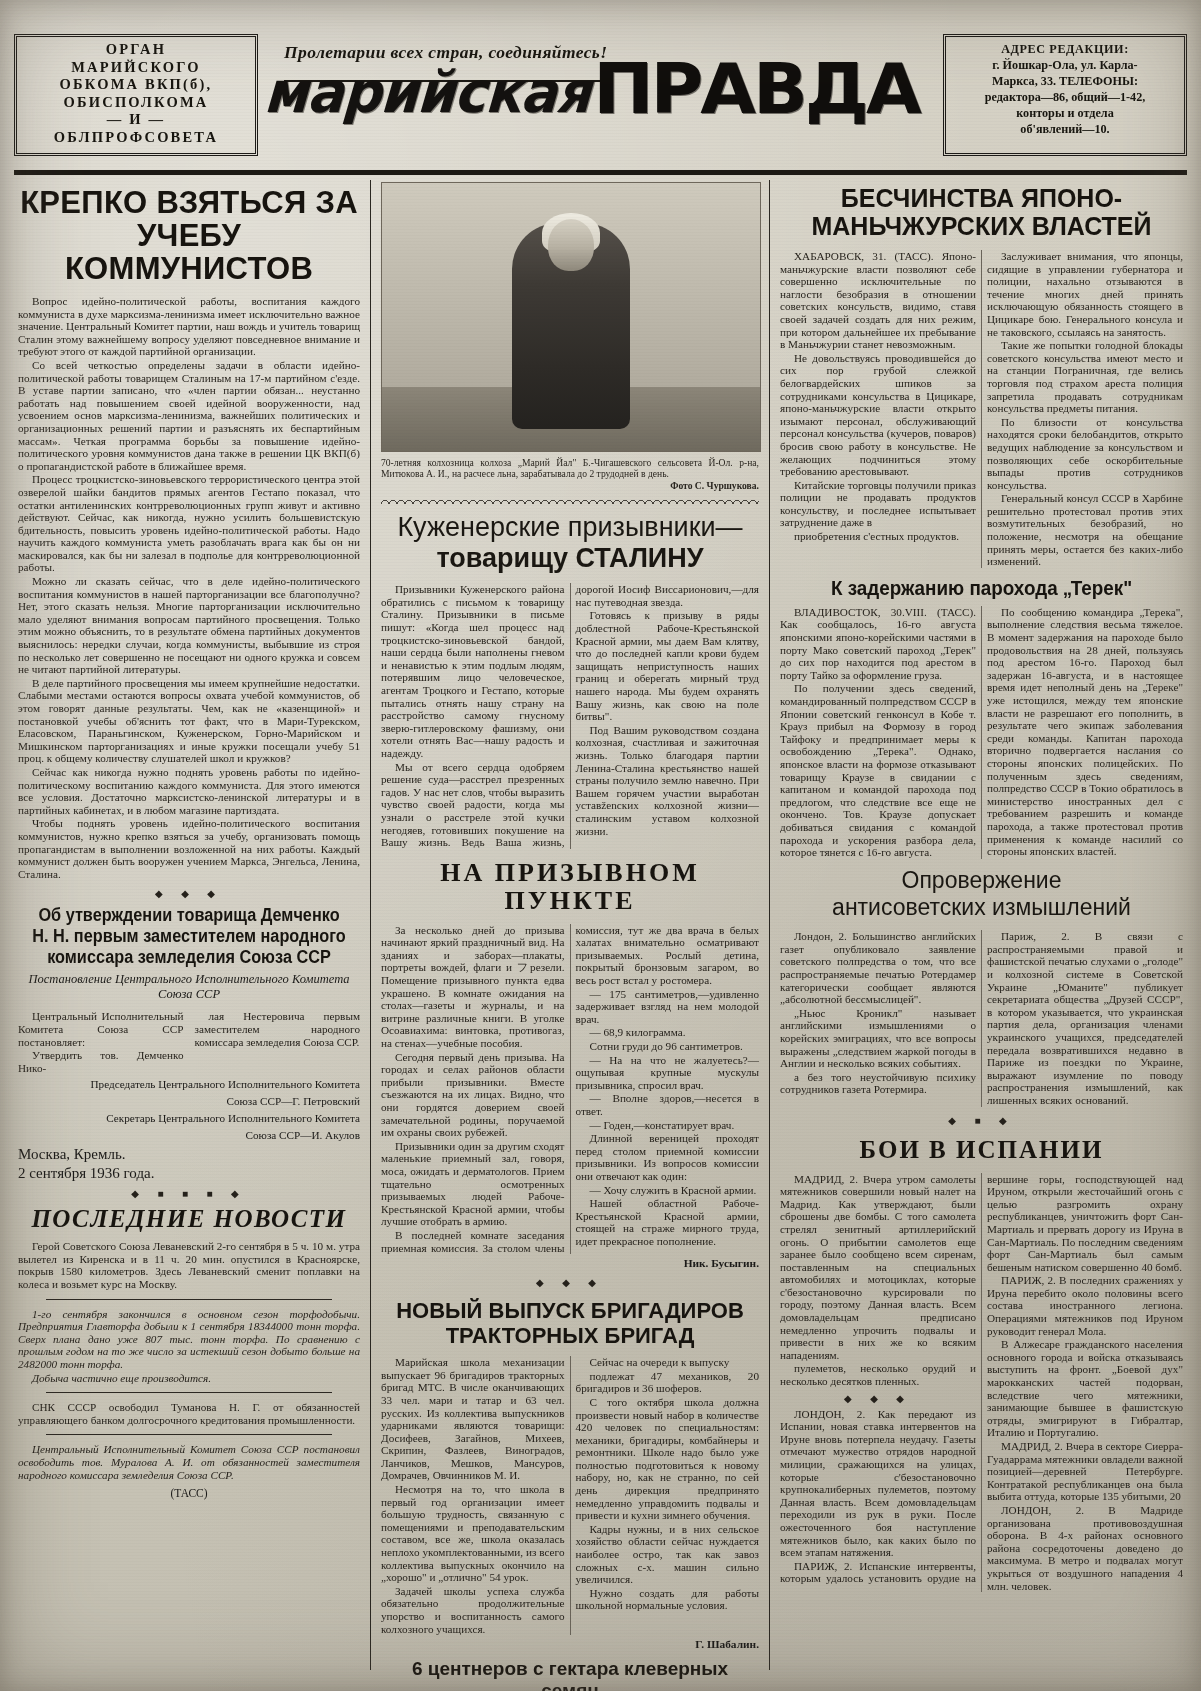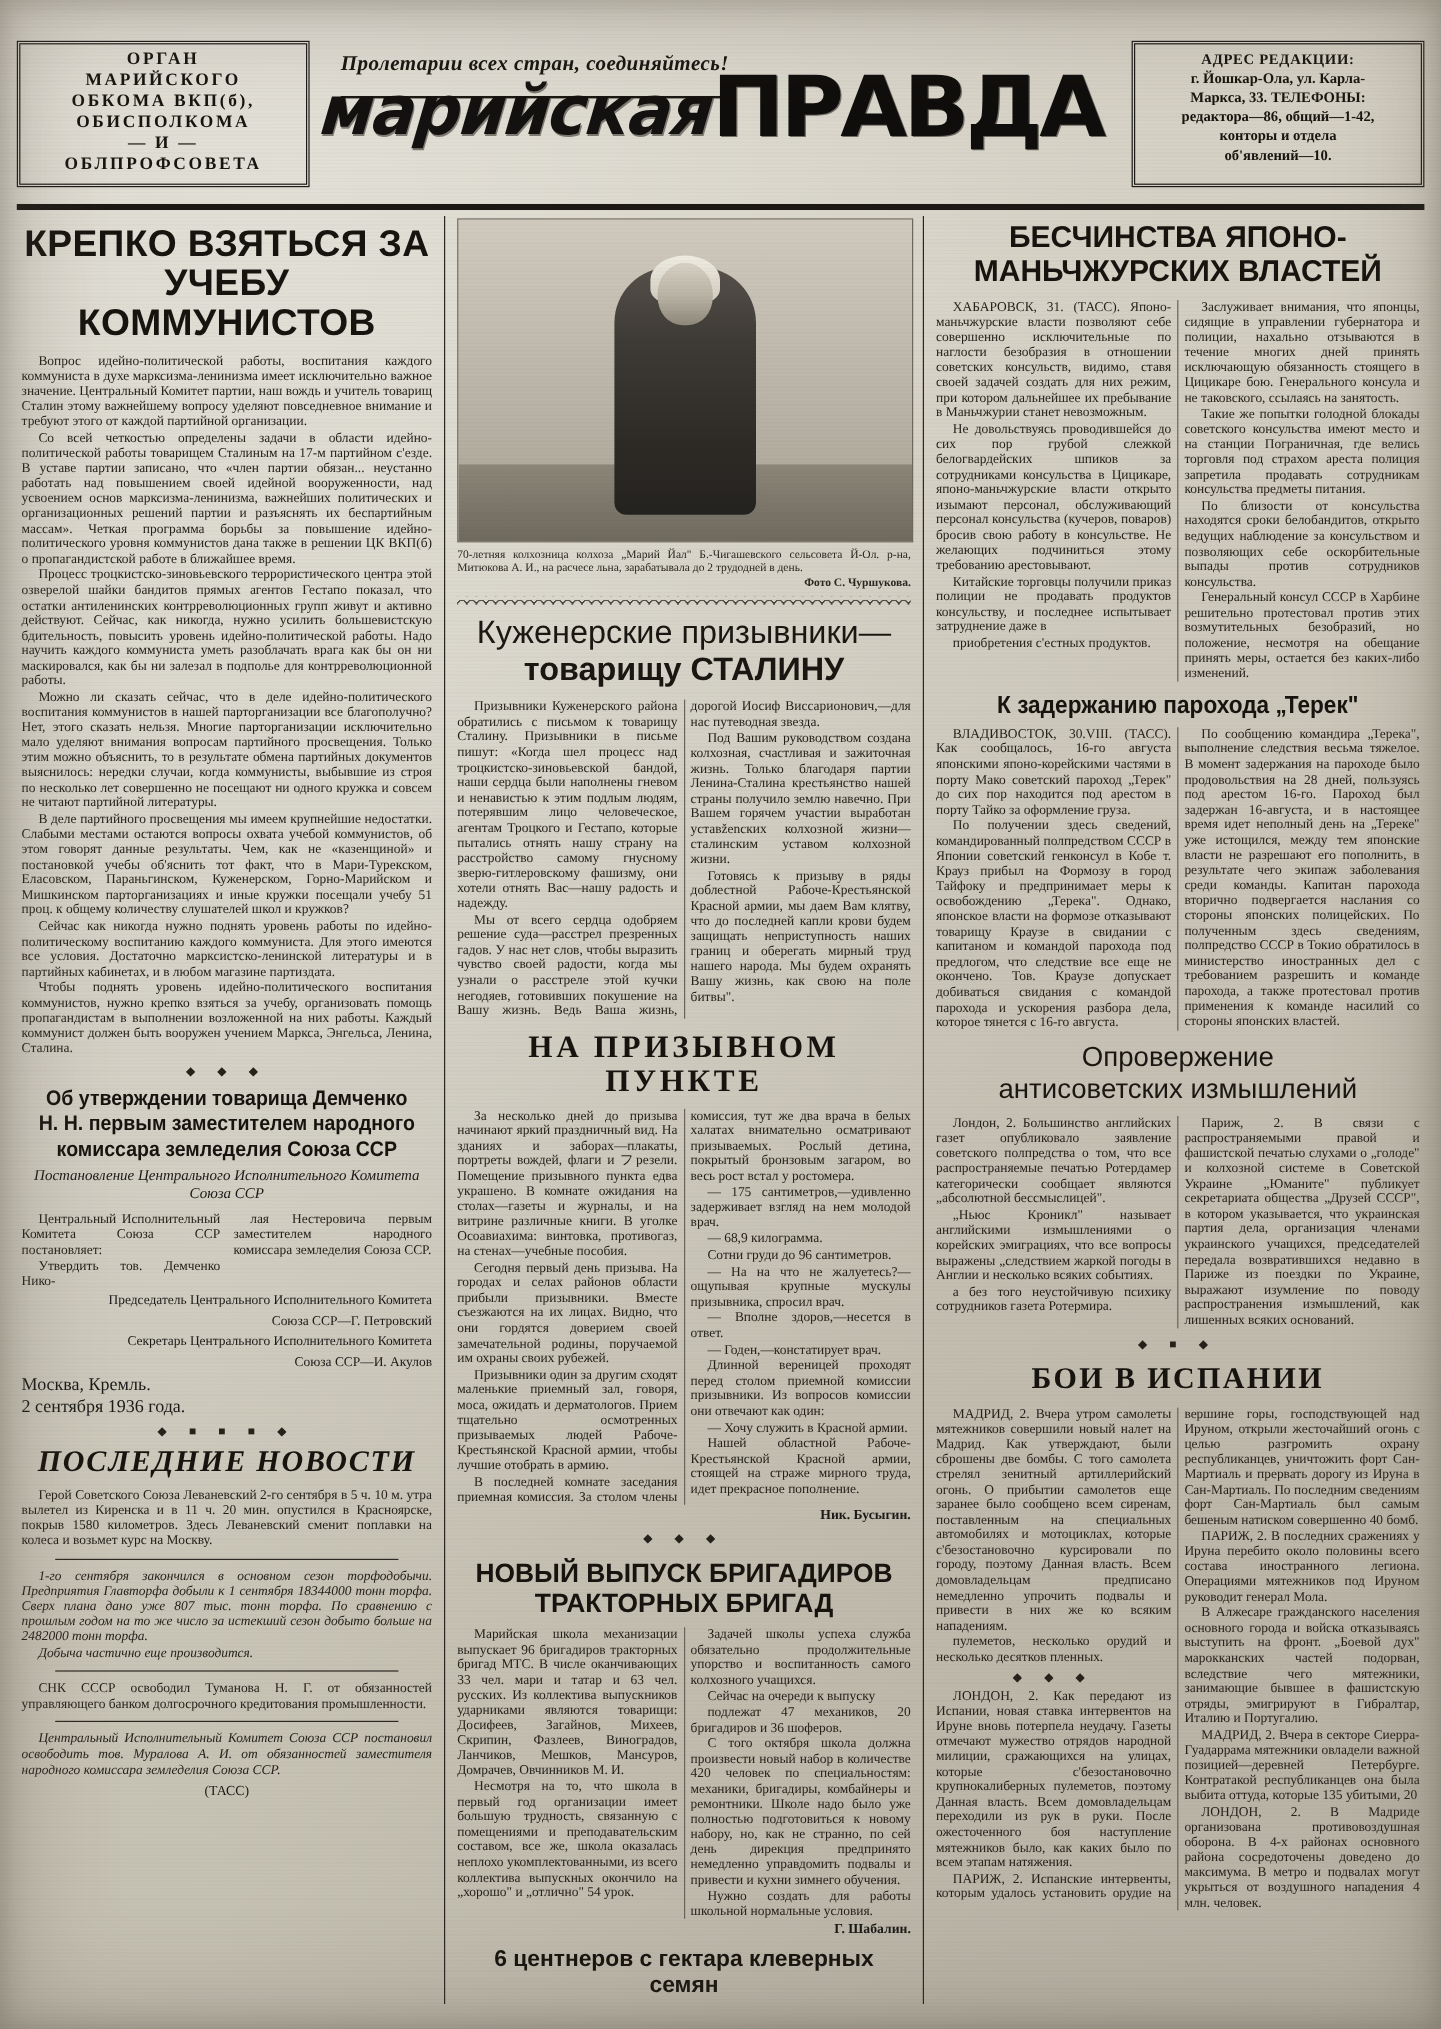--- a/index.html
+++ b/index.html
@@ -363,22 +363,22 @@
         <div class="hr-wave"></div>
 
         <h2 class="hl-light">
           <span>Куженерские призывники—</span><br>
           <span style="font-weight:700">товарищу СТАЛИНУ</span>
         </h2>
 
         <div class="two">
           <p class="body">Призывники Куженерского района обратились с письмом к товарищу Сталину. Призывники в письме пишут: «Когда шел процесс над троцкистско-зиновьевской бандой, наши сердца были наполнены гневом и ненавистью к этим подлым людям, потерявшим лицо человеческое, агентам Троцкого и Гестапо, которые пытались отнять нашу страну на расстройство самому гнусному зверю-гитлеровскому фашизму, они хотели отнять Вас—нашу радость и надежду.</p>
           <p class="body">Мы от всего сердца одобряем решение суда—расстрел презренных гадов. У нас нет слов, чтобы выразить чувство своей радости, когда мы узнали о расстреле этой кучки негодяев, готовивших покушение на Вашу жизнь. Ведь Ваша жизнь, дорогой Иосиф Виссарионович,—для нас путеводная звезда.</p>
+          <p class="body">Готовясь к призыву в ряды доблестной Рабоче-Крестьянской Красной армии, мы даем Вам клятву, что до последней капли крови будем защищать неприступность наших границ и оберегать мирный труд нашего народа. Мы будем охранять Вашу жизнь, как свою на поле битвы".</p>
           <p class="body">Под Вашим руководством создана колхозная, счастливая и зажиточная жизнь. Только благодаря партии Ленина-Сталина крестьянство нашей страны получило землю навечно. При Вашем горячем участии выработан уставženских колхозной жизни—сталинским уставом колхозной жизни.</p>
-          <p class="body">Готовясь к призыву в ряды доблестной Рабоче-Крестьянской Красной армии, мы даем Вам клятву, что до последней капли крови будем защищать неприступность наших границ и оберегать мирный труд нашего народа. Мы будем охранять Вашу жизнь, как свою на поле битвы".</p>
         </div>
 
         <h2 class="hl-serif-wide">НА ПРИЗЫВНОМ ПУНКТЕ</h2>
 
         <div class="two">
           <p class="body">За несколько дней до призыва начинают яркий праздничный вид. На зданиях и заборах—плакаты, портреты вождей, флаги и フрезели. Помещение призывного пункта едва украшено. В комнате ожидания на столах—газеты и журналы, и на витрине различные книги. В уголке Осоавиахима: винтовка, противогаз, на стенах—учебные пособия.</p>
           <p class="body">Сегодня первый день призыва. На городах и селах районов области прибыли призывники. Вместе съезжаются на их лицах. Видно, что они гордятся доверием своей замечательной родины, поручаемой им охраны своих рубежей.</p>
           <p class="body">Призывники один за другим сходят маленькие приемный зал, говоря, моса, ожидать и дерматологов. Прием тщательно осмотренных призываемых людей Рабоче-Крестьянской Красной армии, чтобы лучшие отобрать в армию.</p>
           <p class="body">В последней комнате заседания приемная комиссия. За столом члены комиссия, тут же два врача в белых халатах внимательно осматривают призываемых. Рослый детина, покрытый бронзовым загаром, во весь рост встал у ростомера.</p>
           <p class="body">— 175 сантиметров,—удивленно задерживает взгляд на нем молодой врач.</p>
@@ -400,20 +400,21 @@
           <span>ТРАКТОРНЫХ БРИГАД</span>
         </h2>
 
         <div class="two">
           <p class="body">Марийская школа механизации выпускает 96 бригадиров тракторных бригад МТС. В числе оканчивающих 33 чел. мари и татар и 63 чел. русских. Из коллектива выпускников ударниками являются товарищи: Досифеев, Загайнов, Михеев, Скрипин, Фазлеев, Виноградов, Ланчиков, Мешков, Мансуров, Домрачев, Овчинников М. И.</p>
           <p class="body">Несмотря на то, что школа в первый год организации имеет большую трудность, связанную с помещениями и преподавательским составом, все же, школа оказалась неплохо укомплектованными, из всего коллектива выпускных окончило на „хорошо" и „отлично" 54 урок.</p>
           <p class="body">Задачей школы успеха служба обязательно продолжительные упорство и воспитанность самого колхозного учащихся.</p>
           <p class="body">Сейчас на очереди к выпуску</p>
           <p class="body">подлежат 47 механиков, 20 бригадиров и 36 шоферов.</p>
           <p class="body">С того октября школа должна произвести новый набор в количестве 420 человек по специальностям: механики, бригадиры, комбайнеры и ремонтники. Школе надо было уже полностью подготовиться к новому набору, но, как не странно, по сей день дирекция предпринято немедленно управдомить подвалы и привести и кухни зимнего обучения.</p>
+          <p class="body">Кадры нужны, и в них сельское хозяйство области сейчас нуждается наиболее остро, так как завоз сложных с-х. машин сильно увеличился.</p>
           <p class="body">Нужно создать для работы школьной нормальные условия.</p>
         </div>
         <div class="sig">Г. Шабалин.</div>
 
         <h2 class="hl-sp">6 центнеров с гектара клеверных семян</h2>
 
       </div>
 
       <div class="col c3">
 

